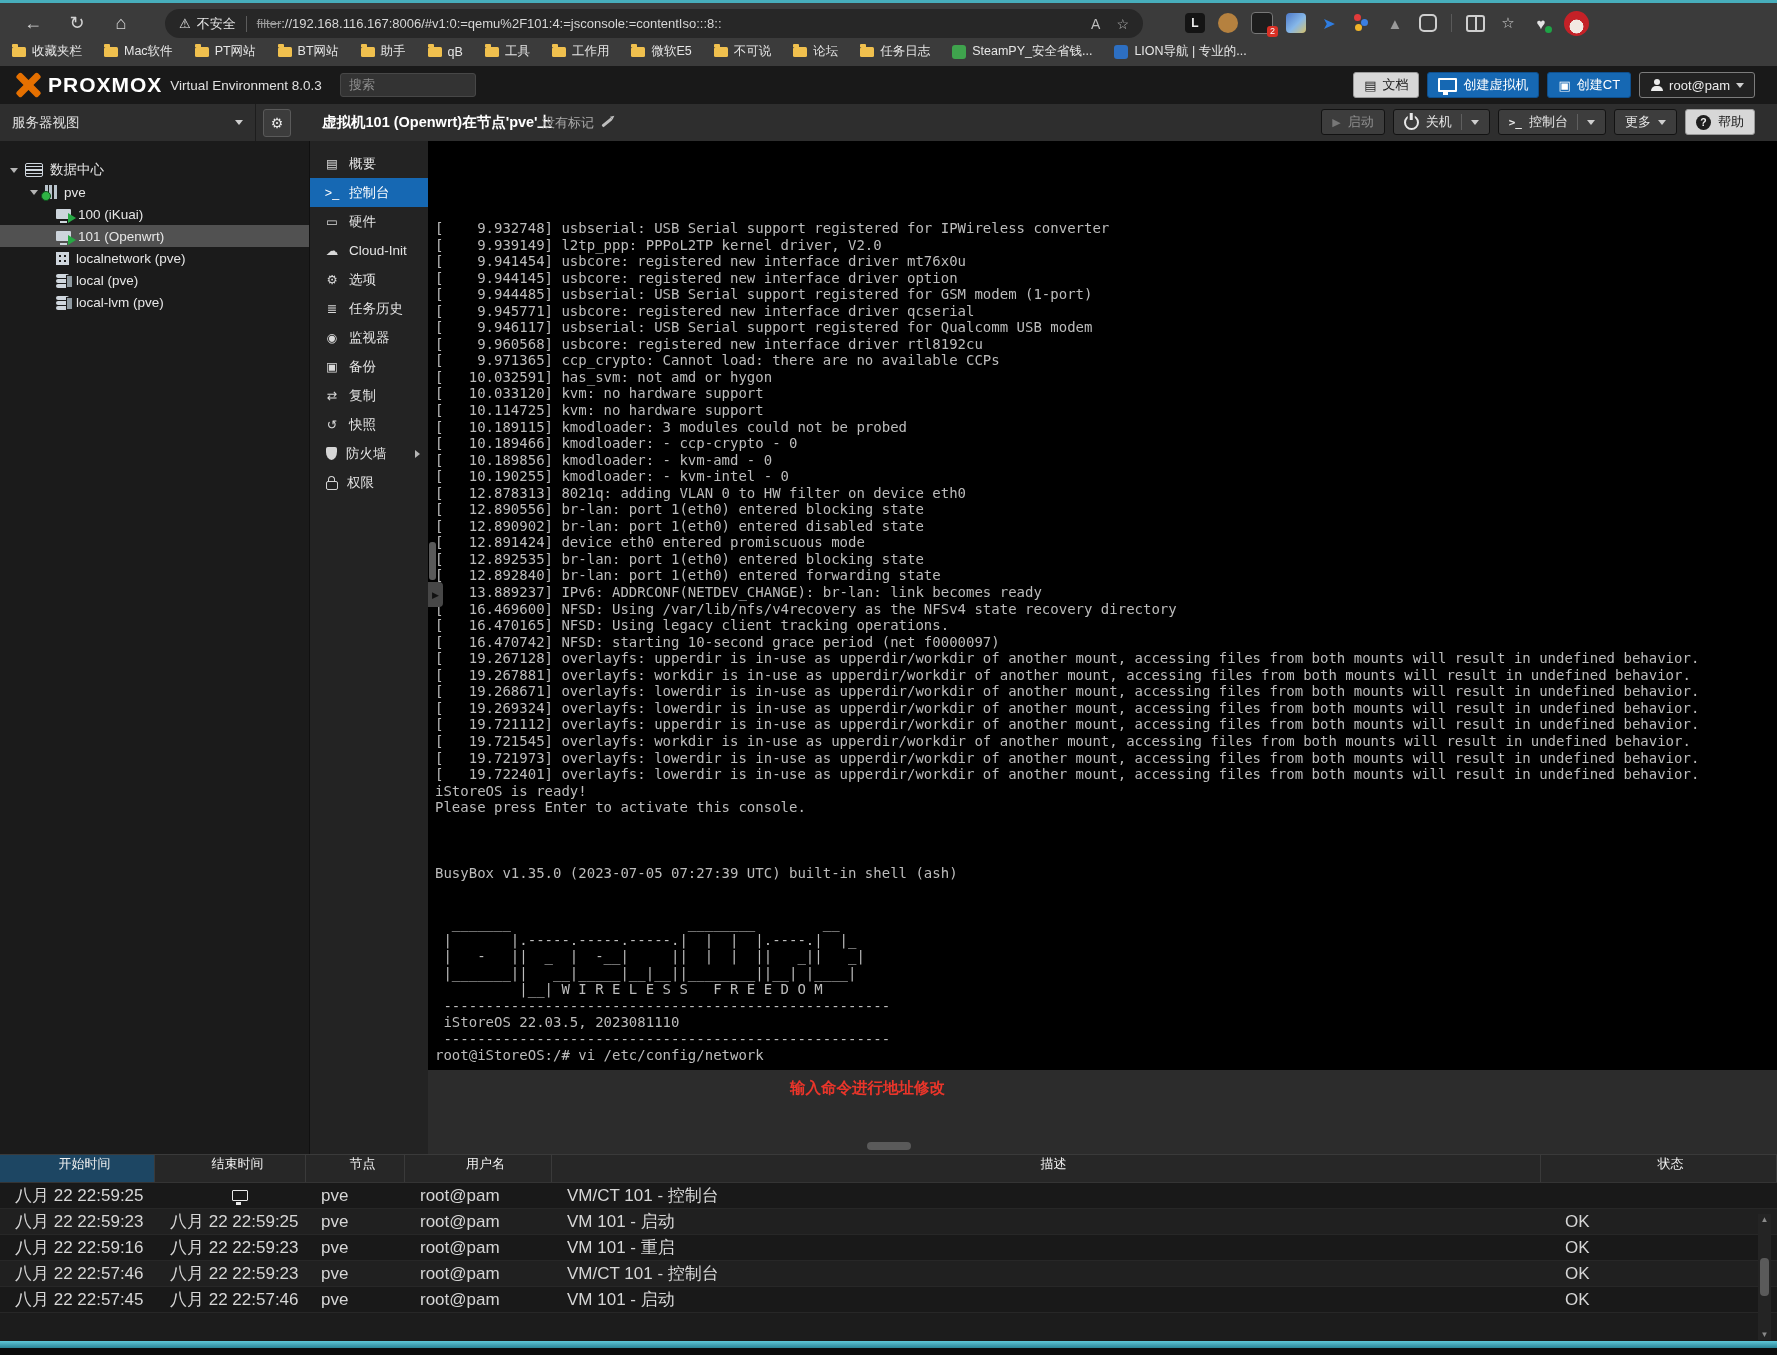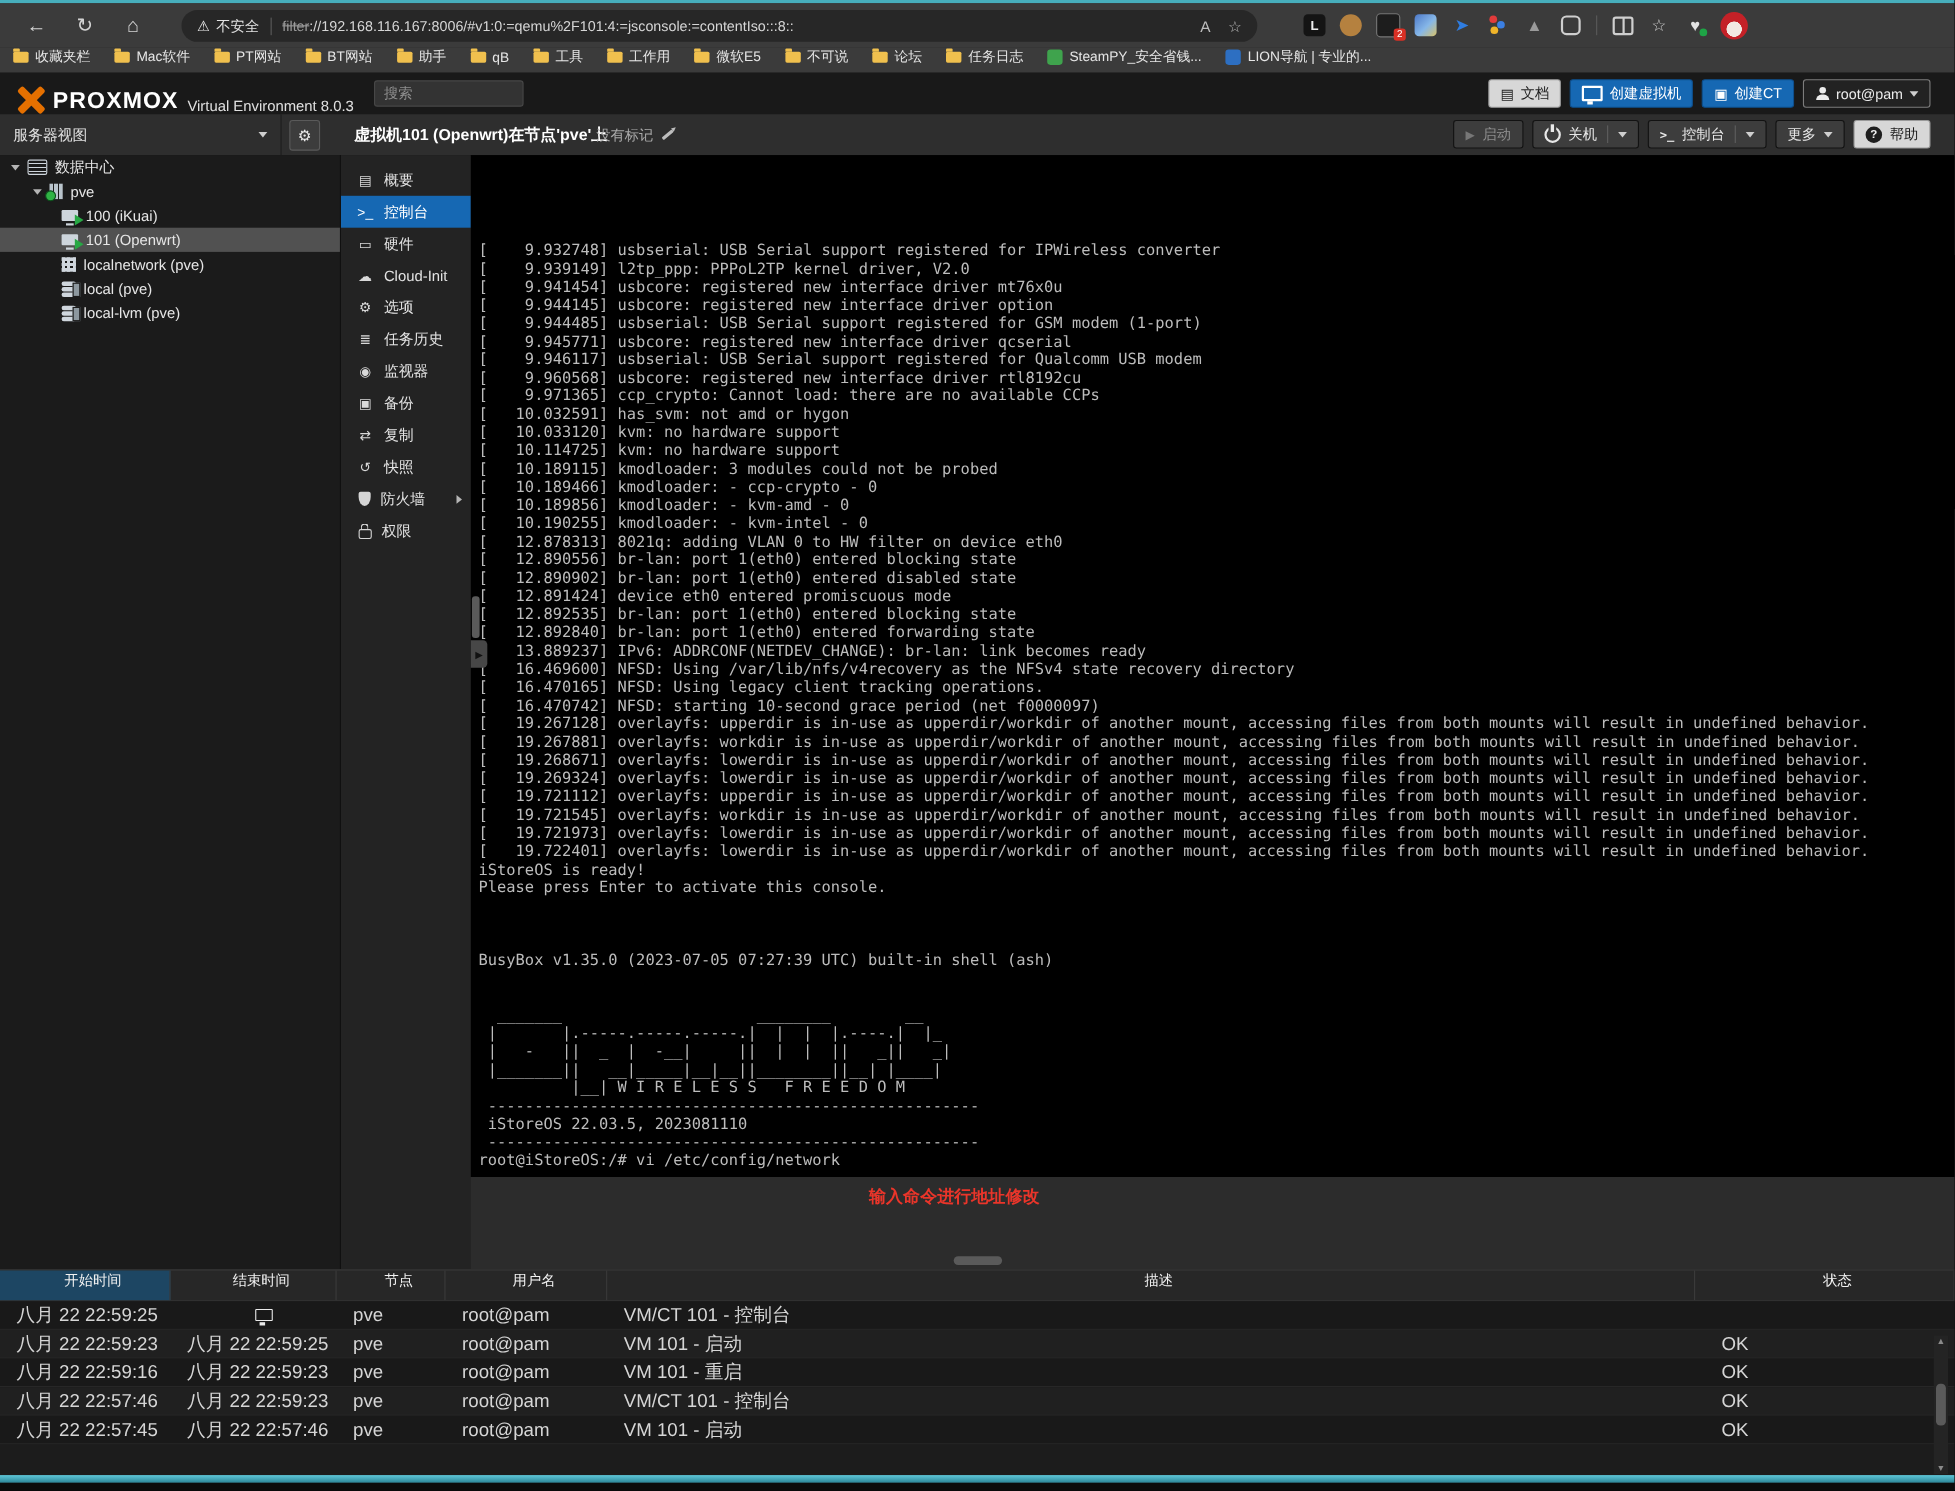--- a/index.html
+++ b/index.html
@@ -52,21 +52,21 @@
              padding-left:12px;box-sizing:border-box;font-size:12.5px;color:#e6e6e6;}
   #bm-items{display:flex;align-items:center;}
   .bm{display:inline-flex;align-items:center;margin-right:22px;white-space:nowrap;}
   .bm b{font-weight:normal;margin-left:6px;}
   .folder{position:relative;width:14px;height:10px;background:#f0c04e;border-radius:1.5px;display:inline-block;}
   .folder::before{content:"";position:absolute;top:-3px;left:0;width:6px;height:3px;background:#f0c04e;border-radius:1px 1px 0 0;}
   .bm-ico-steam{width:14px;height:14px;border-radius:3px;background:#3fa34d;display:inline-block;}
   .bm-ico-lion{width:14px;height:14px;border-radius:3px;background:#2d6fc2;display:inline-block;}
 
   
-  .pveheader{left:0;top:66px;width:1777px;height:38px;background:#191919;display:flex;align-items:flex-end;}
+  .pveheader{left:0;top:66px;width:1777px;height:38px;background:#191919;display:flex;align-items:center;}
   .xlogo{position:relative;width:30px;height:26px;margin:0 6px 0 12px;}
   .xlogo::before,.xlogo::after{content:"";position:absolute;left:13px;top:-2px;width:7px;height:30px;background:#e57000;border-radius:2px;}
   .xlogo::before{transform:rotate(45deg);}
   .xlogo::after{transform:rotate(-45deg);}
   .brand{color:#fff;font-weight:bold;font-size:21px;letter-spacing:1px;}
   .brand-sub{color:#e0e0e0;font-size:13.5px;margin-left:8px;}
   .searchbox{position:absolute;left:340px;top:7px;width:136px;height:24px;background:#333;border:1px solid #474747;
              border-radius:3px;color:#8f8f8f;font-size:13px;display:flex;align-items:center;padding-left:8px;box-sizing:border-box;}
   .hbtns{position:absolute;right:22px;top:6px;display:flex;gap:8px;align-items:center;}
   .btn{height:26px;border-radius:3px;display:inline-flex;align-items:center;gap:6px;padding:0 10px;font-size:13px;
@@ -107,21 +107,21 @@
   .tri{font-size:11px;}
   .power{position:relative;width:11px;height:11px;border:2px solid #e8e8e8;border-radius:50%;display:inline-block;}
   .power::before{content:"";position:absolute;left:50%;top:-4px;transform:translateX(-50%);width:2.5px;height:7px;
                  background:#e8e8e8;box-shadow:0 0 0 2px #3d3d3d;}
   .qmark{width:15px;height:15px;border-radius:50%;background:#1e1e1e;color:#f0f0f0;font-size:10.5px;font-weight:bold;
          display:inline-flex;align-items:center;justify-content:center;}
   .consgl{font-family:"DejaVu Sans Mono",monospace;font-size:11px;font-weight:bold;}
 
   
   .tree{left:0;top:141px;width:310px;height:1013px;background:#1b1b1b;border-right:1px solid #101010;
-        padding-top:0;box-sizing:border-box;color:#e6e6e6;font-size:13.5px;}
+        padding-top:18px;box-sizing:border-box;color:#e6e6e6;font-size:13.5px;}
   .trow-l0,.trow-l1,.trow-l2{height:22px;display:flex;align-items:center;gap:7px;}
   .trow-l0{padding-left:10px;}
   .trow-l1{padding-left:30px;}
   .trow-l2{padding-left:56px;}
   .tsel{background:#515151;}
   .chev{width:0;height:0;border-left:4px solid transparent;border-right:4px solid transparent;border-top:5px solid #b5b5b5;}
   .ti{position:relative;display:inline-block;}
   .ti-server{width:16px;height:12px;border:1.5px solid #cfd6dd;border-radius:2px;
      background:repeating-linear-gradient(#1b1b1b 0 2px,#cfd6dd 2px 3.5px);}
   .ti-node{width:12px;height:14px;background:linear-gradient(90deg,#b9c4cc 0 3px,#1b1b1b 3px 4.5px,#b9c4cc 4.5px 7.5px,#1b1b1b 7.5px 9px,#b9c4cc 9px);}

